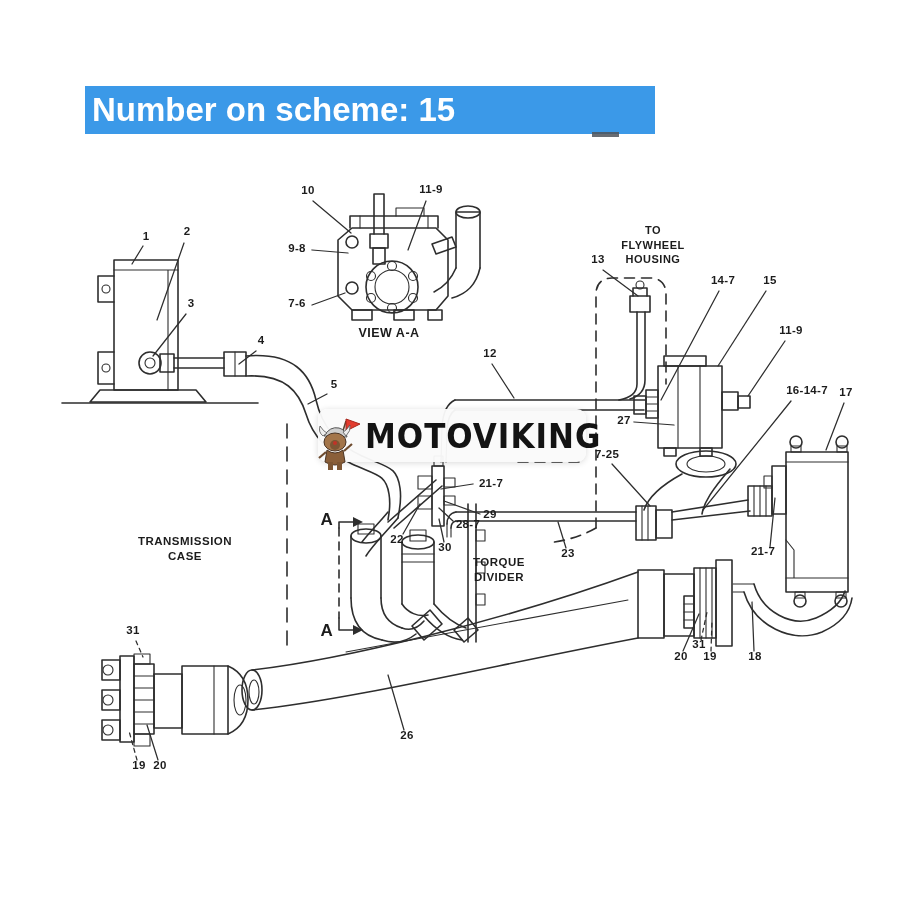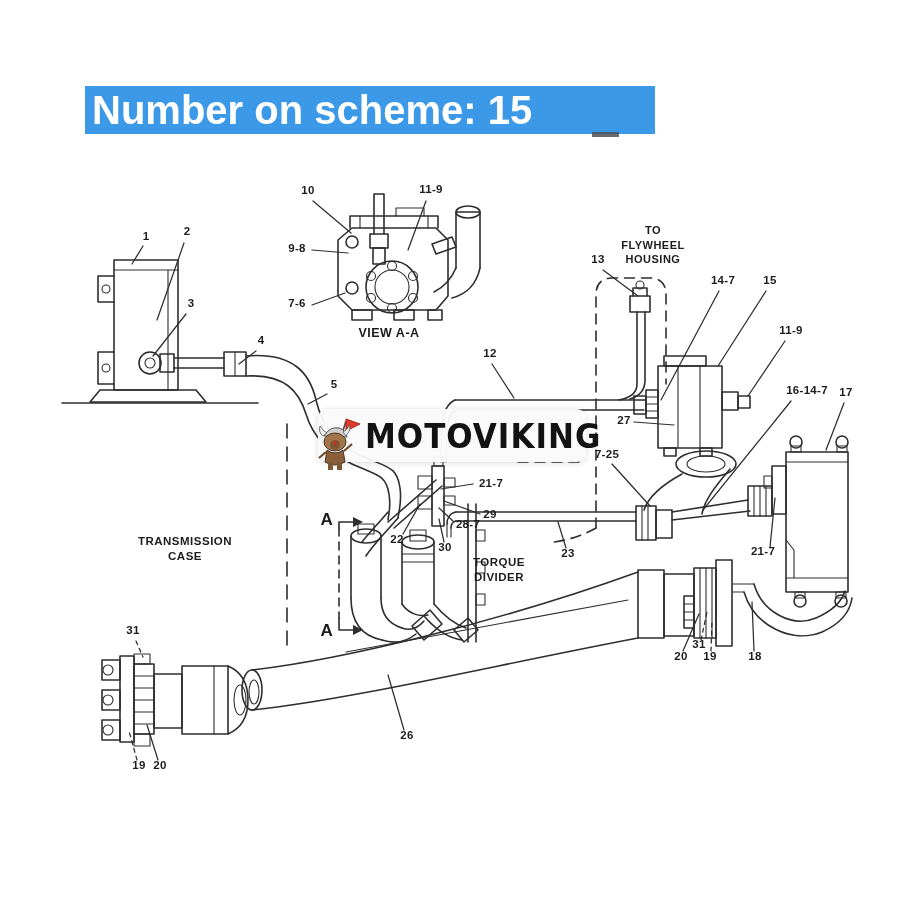--- a/index.html
+++ b/index.html
@@ -2,21 +2,21 @@
 <html><head>
 <meta charset="utf-8">
 <style>
   html,body{margin:0;padding:0}
   body{width:900px;height:900px;background:#ffffff;position:relative;overflow:hidden;
        font-family:"Liberation Sans",sans-serif}
   .stage{position:absolute;inset:0;width:900px;height:900px}
 
   .header{position:absolute;left:85px;top:86px;width:570px;height:48px;
           display:flex;align-items:center;padding-left:7px;box-sizing:border-box}
-  .header-title{font-size:40px;font-weight:700;color:#fff;white-space:nowrap;
+  .header-title{font-size:33px;font-weight:700;color:#fff;white-space:nowrap;
                 letter-spacing:0px;transform:scaleY(1.02)}
   .underscore{position:absolute;left:592px;top:132px;width:27px;height:5px;background:#4f545b;opacity:.85}
 
   svg.diagram{position:absolute;left:0;top:0}
   svg.diagram path,svg.diagram rect,svg.diagram circle,svg.diagram ellipse,svg.diagram line,svg.diagram polygon{
       stroke:#2e2e2e;fill:none;stroke-width:1.6;stroke-linecap:round;stroke-linejoin:round}
   svg.diagram .thin{stroke-width:1.1}
   svg.diagram .lead{stroke-width:1.25}
   svg.diagram .fillink{fill:#2e2e2e;stroke:none}
   svg.diagram text{stroke:none;fill:#1c1c1c;font-family:"Liberation Sans",sans-serif;font-weight:700}

